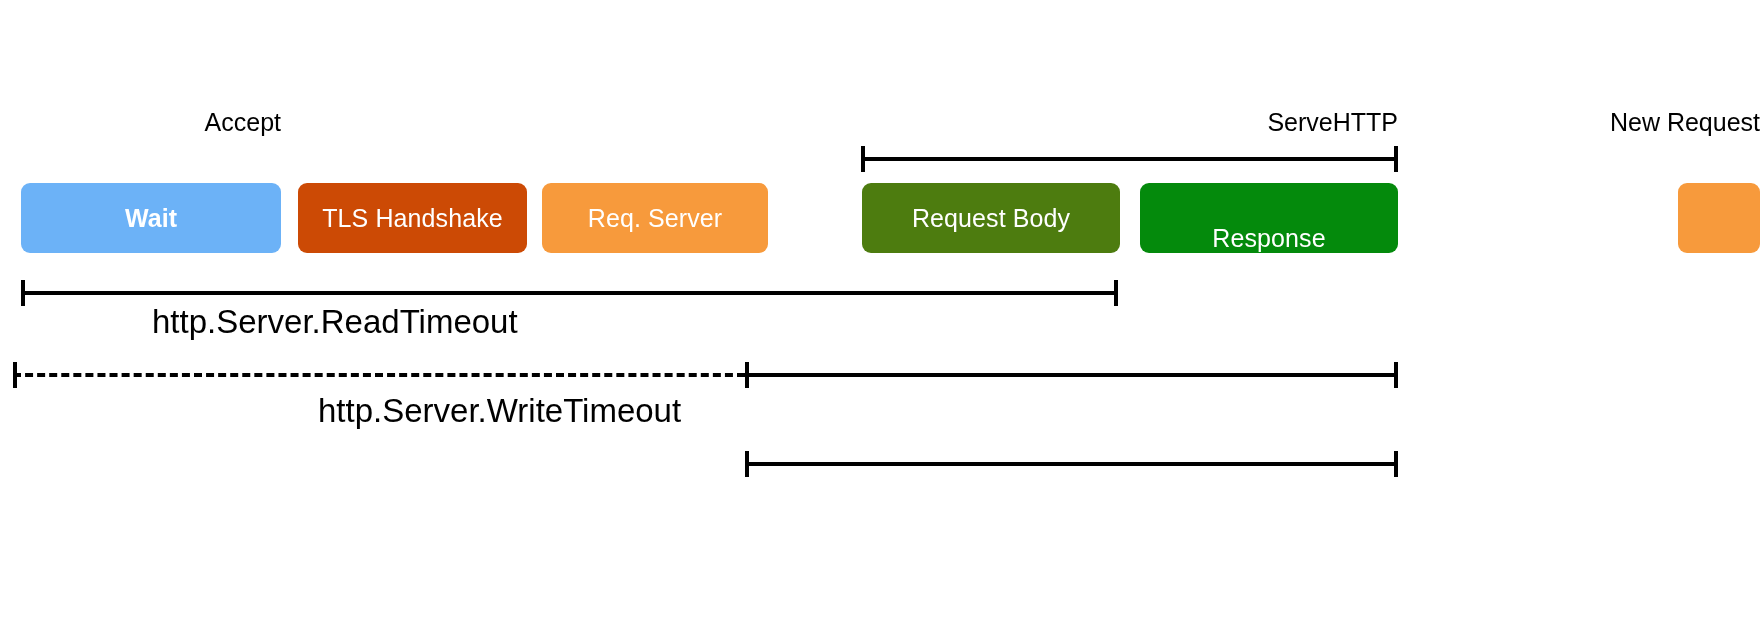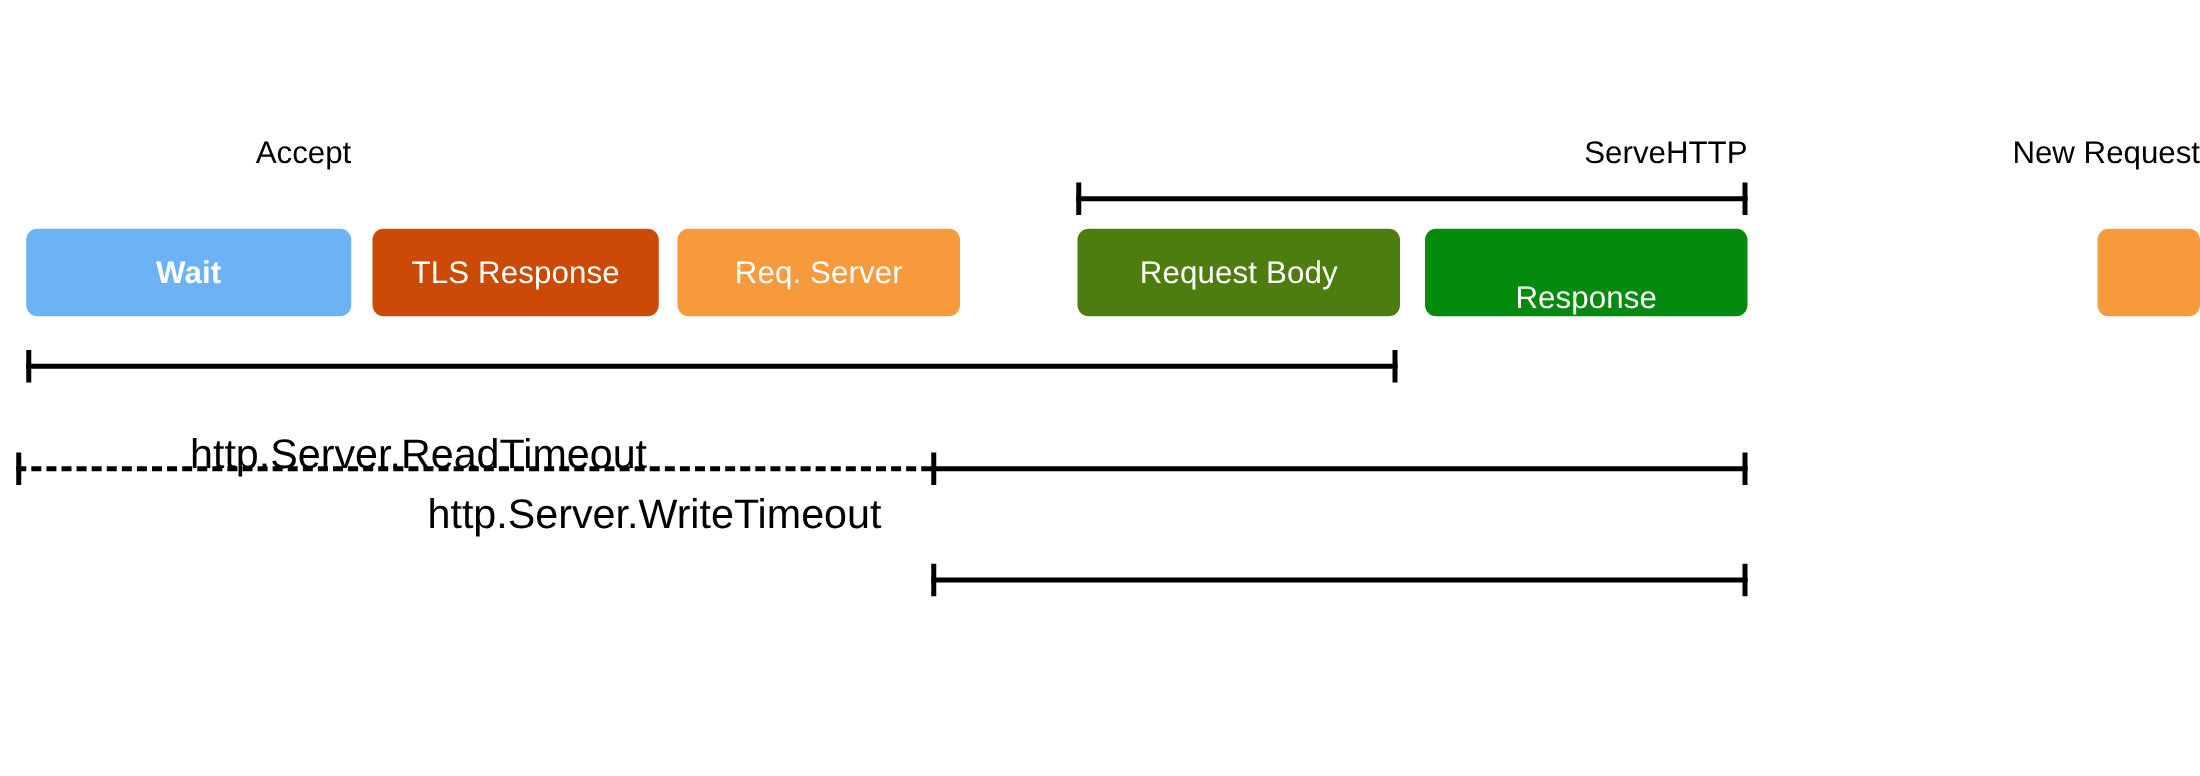--- a/index.html
+++ b/index.html
@@ -93,52 +93,52 @@
   <div class="bracket" id="br-0" style="left: 861px; width: 537px; top: 146px;">
     <div class="tick left"></div>
     <div class="line"></div>
     <div class="tick right"></div>
   </div>
 
   <div class="phase-box" id="pb-0" style="left: 21px; width: 260px; top: 183px; background: rgb(108, 178, 247);">
     <span class="phase-label bold" style="color: rgb(255, 255, 255);">Wait</span>
   </div>
   <div class="phase-box" id="pb-1" style="left: 298px; width: 229px; top: 183px; background: rgb(204, 74, 5);">
-    <span class="phase-label" style="color: rgb(255, 255, 255);">TLS Response</span>
+    <span class="phase-label" style="color: rgb(255, 255, 255);">TLS Handshake</span>
   </div>
   <div class="phase-box" id="pb-2" style="left: 542px; width: 226px; top: 183px; background: rgb(247, 154, 60);">
     <span class="phase-label" style="color: rgb(255, 255, 255);">Req. Server</span>
   </div>
   <div class="phase-box" id="pb-3" style="left: 862px; width: 258px; top: 183px; background: #4d7c0f;">
     <span class="phase-label" style="color: rgb(255, 255, 255);">Request Body</span>
   </div>
   <div class="phase-box" id="pb-4" style="left: 1140px; width: 258px; top: 183px; background: rgb(4, 138, 12); align-items: flex-end;">
     <span class="phase-label" style="color: rgb(255, 255, 255);">Response</span>
   </div>
   <div class="phase-box" id="pb-6" style="left: 1678px; width: 82px; top: 183px; background: rgb(247, 154, 60);">
     <span class="phase-label" style="color: rgb(255, 255, 255);"></span>
   </div>
 
   <div class="bracket" id="br-1" style="left: 21px; width: 1097px; top: 280px;">
     <div class="tick left"></div>
     <div class="line"></div>
     <div class="tick right"></div>
   </div>
-  <div class="caption" id="cp-0" style="left: 152px; top: 303px; margin-top: 41px;">
+  <div class="caption" id="cp-0" style="left: 152px; top: 303px;">
     <span>http.Server.ReadTimeout</span>
   </div>
 
   <div class="bracket" id="br-2" style="left: 13px; width: 1385px; top: 362px;">
     <div class="tick left"></div>
     <div class="line dashed" id="br-2-dash" style="left: 0px; right: auto; width: 732px;"></div>
     <div class="line" id="br-2-solid" style="left: 732px; right: 0px; width: auto;"></div>
     <div class="tick right"></div>
     <div class="tick" id="br-2-mid" style="left: 732px;"></div>
   </div>
-  <div class="caption" id="cp-1" style="left: 342px; top: 392px;">
+  <div class="caption" id="cp-1" style="left: 318px; top: 392px;">
     <span>http.Server.WriteTimeout</span>
   </div>
 
   <div class="bracket" id="br-3" style="left: 745px; width: 653px; top: 451px;">
     <div class="tick left"></div>
     <div class="line"></div>
     <div class="tick right"></div>
   </div>
 
 </div>

